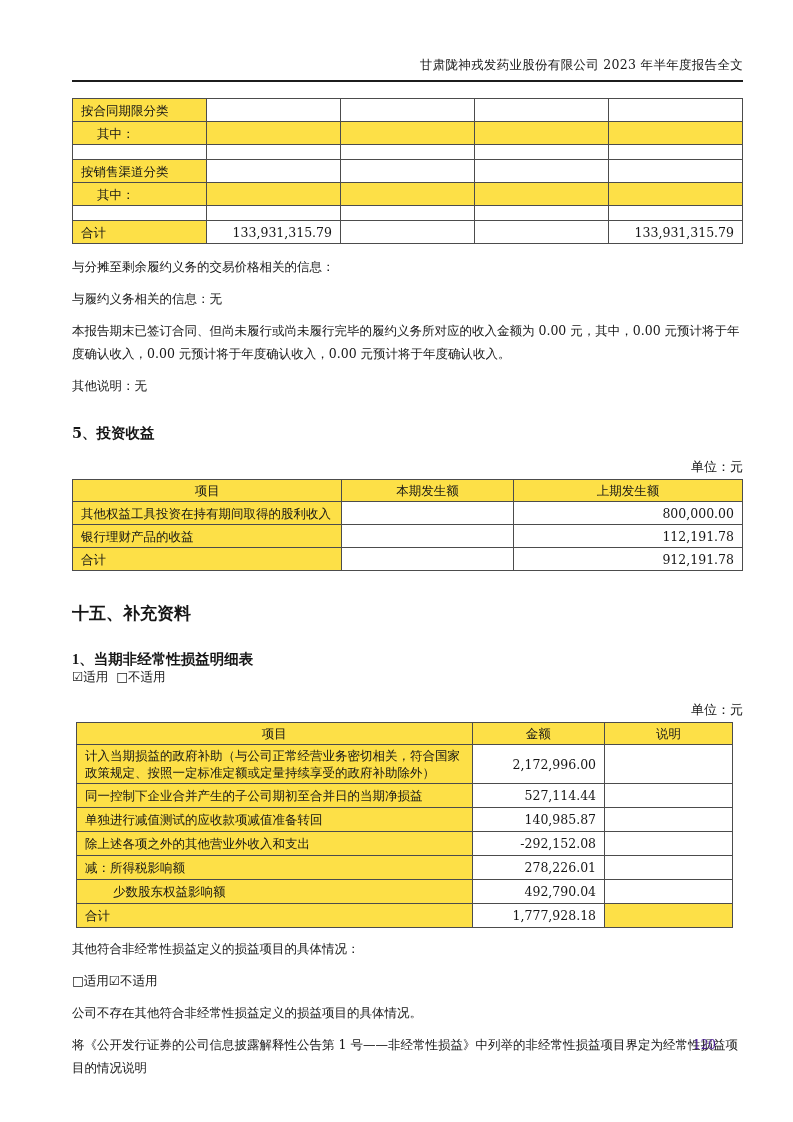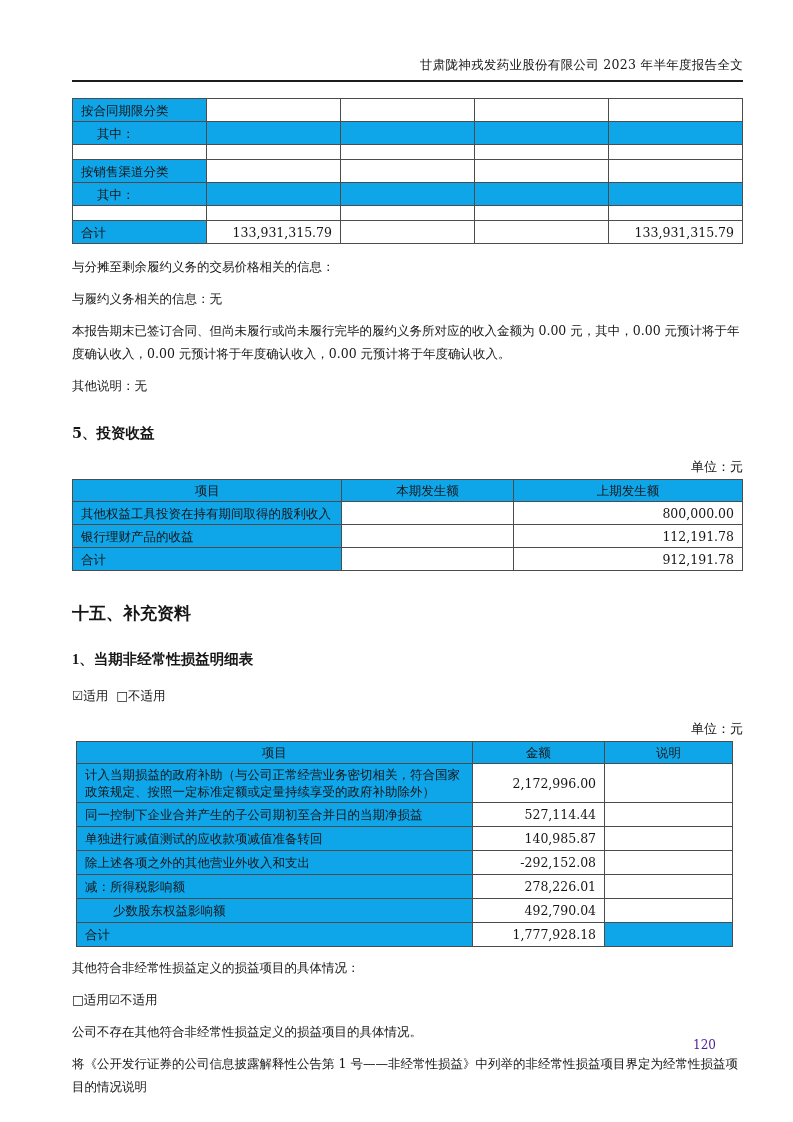--- a/index.html
+++ b/index.html
@@ -17,41 +17,41 @@
   }
 
   table.tbl {
     width:100%; border-collapse:collapse; table-layout:fixed;
     font-size:12.5px;
   }
   .tbl td, .tbl th {
     border:1px solid #4c4c4c; padding:2px 8px; vertical-align:middle;
     font-weight:normal; line-height:17px;
   }
-  .g   { background:#0ea5e9; }
+  .g   { background:#fde047; }
   .num { text-align:right; }
   .ctr { text-align:center; }
 
   
   .t1 { margin-top:16px; }
   .t1 td { height:23px; }
   .t1 tr.short td { height:15px; padding-top:0; padding-bottom:0; }
   .t1 .sub { padding-left:24px; }
 
   
   .notes1 { margin-top:11px; }
   p.note { font-size:12.5px; line-height:23px; margin-top:9px; }
 
   
   .h-num  { margin-top:27px; font-size:14.5px; font-weight:bold; }
   .h-big  { margin-top:31px; font-size:17px;  font-weight:bold; }
   .h-sub  { margin-top:25px; font-size:14.5px; font-weight:bold;font-family:Liberation Serif, serif; }
 
   .unit-line { margin-top:15px; margin-bottom:3px; text-align:right; font-size:13px; }
-  .apply-line { margin-top:19px; font-size:12.5px; }
+  .apply-line { font-size:12.5px; }
   .apply-line .gap { display:inline-block; width:8px; }
 
   
   .t2 td { height:23px; }
   .t2 .c1 { width:40.2%; } .t2 .c2 { width:25.6%; } .t2 .c3 { width:34.2%; }
 
   
   .t3wrap { padding-left:4px; padding-right:10px; }
   .t3 td { height:24px; }
   .t3 .c1 { width:60.3%; } .t3 .c2 { width:20.2%; } .t3 .c3 { width:19.5%; }

